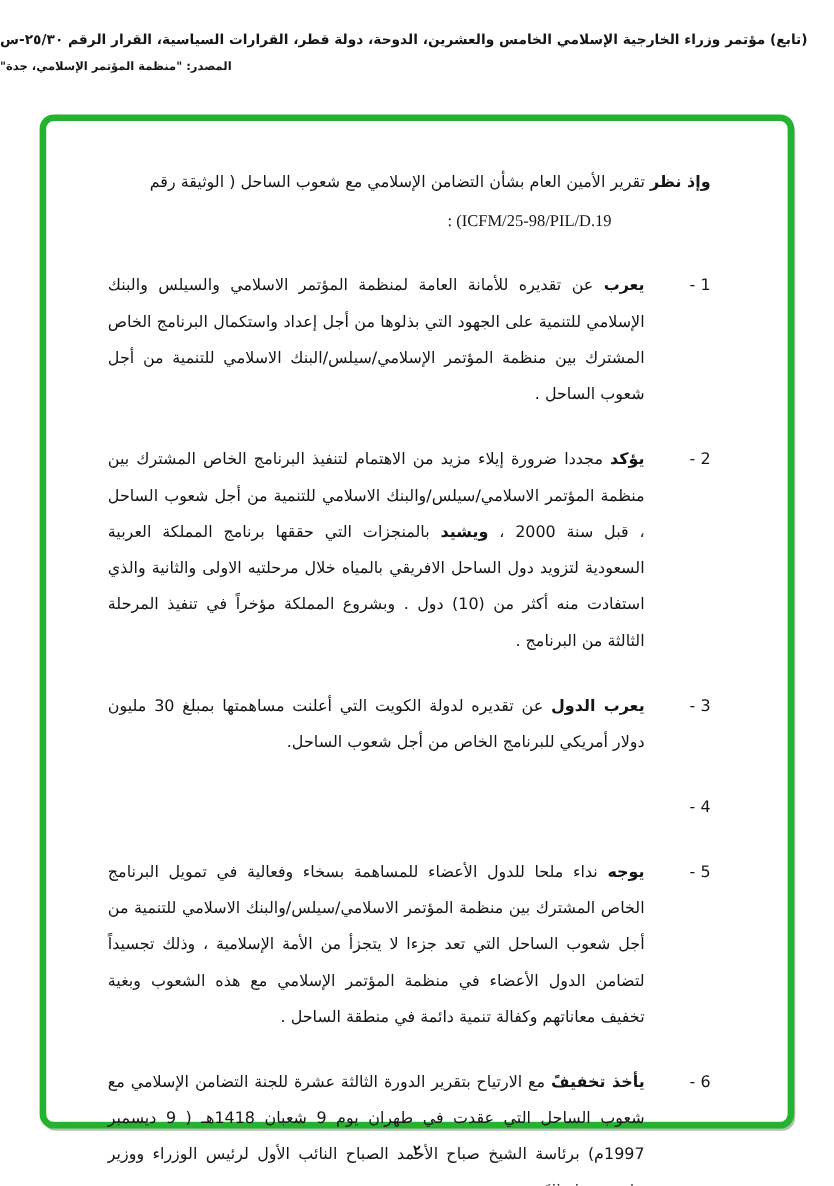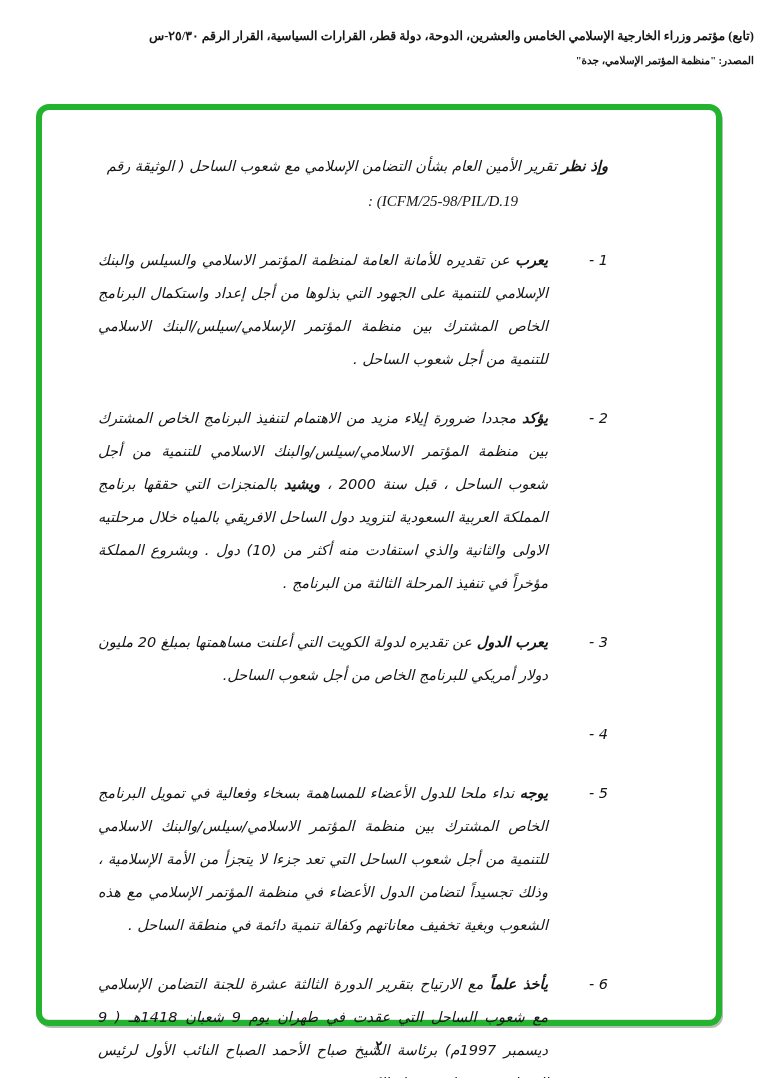--- a/index.html
+++ b/index.html
@@ -8,22 +8,22 @@
     position:relative;
     width:758px; height:1078px;
     background:#ffffff;
     color:#151515;
     font-family:"DejaVu Sans", sans-serif;
     overflow:hidden;
   }
 
   
   .hdr {
-    position:absolute; top:26px; left:0; right:4px;
-    direction:rtl; text-align:right;font-family:Liberation Serif, serif;
+    position:absolute; top:26px; left:0; right:16px;
+    direction:rtl; text-align:left;
   }
   .hdr-line1 {
     font-size:12.5px; font-weight:bold; letter-spacing:0;
     line-height:20px;
   }
   .hdr-line2 {
     margin-top:7px;
     font-size:10.5px; font-weight:bold;
     line-height:16px;
   }
@@ -34,26 +34,25 @@
     left:36px; top:104px;
     width:686px; height:922px;
     border:6px solid #23b32f;
     border-radius:13px;
     background:#ffffff;
     box-shadow: 2px 3px 0 -1px rgba(40,70,40,0.35),
                 inset 0 -14px 0 -13px rgba(0,0,0,0.10);
   }
   .doc-content {
     position:absolute; inset:0;
-    padding:40px 108px 20px 56px;
+    padding:40px 70px 20px 56px;
     direction:rtl;
     text-align:justify;
     font-size:14.5px;
     line-height:33px;
-    font-style:italic;
   }
 
   .lead { font-weight:bold; }
 
   .intro { margin-bottom:2px; }
 
   .ref-line {
     direction:ltr;
     text-align:right;
     padding-right:90px;
@@ -104,35 +103,35 @@
         <p class="item-body"><span class="lead">يعرب</span> <span>عن تقديره للأمانة العامة لمنظمة المؤتمر الاسلامي والسيلس والبنك الإسلامي للتنمية على الجهود التي بذلوها من أجل إعداد واستكمال البرنامج الخاص المشترك بين منظمة المؤتمر الإسلامي/سيلس/البنك الاسلامي للتنمية من أجل شعوب الساحل .</span></p>
       </div>
 
       <div class="item">
         <div class="item-marker">2 -</div>
         <p class="item-body"><span class="lead">يؤكد</span> <span>مجددا ضرورة إيلاء مزيد من الاهتمام لتنفيذ البرنامج الخاص المشترك بين منظمة المؤتمر الاسلامي/سيلس/والبنك الاسلامي للتنمية من أجل شعوب الساحل ، قبل سنة 2000 ،</span> <span class="lead">ويشيد</span> <span>بالمنجزات التي حققها برنامج المملكة العربية السعودية لتزويد دول الساحل الافريقي بالمياه خلال مرحلتيه الاولى والثانية والذي استفادت منه أكثر من (10) دول . وبشروع المملكة مؤخراً في تنفيذ المرحلة الثالثة من البرنامج .</span></p>
       </div>
 
       <div class="item">
         <div class="item-marker">3 -</div>
-        <p class="item-body"><span class="lead">يعرب الدول</span> <span>عن تقديره لدولة الكويت التي أعلنت مساهمتها بمبلغ 20 مليون دولار أمريكي للبرنامج الخاص من أجل شعوب الساحل.</span></p>
+        <p class="item-body"><span class="lead">يعرب الدول</span> <span>عن تقديره لدولة الكويت التي أعلنت مساهمتها بمبلغ 30 مليون دولار أمريكي للبرنامج الخاص من أجل شعوب الساحل.</span></p>
       </div>
 
       <div class="item">
         <div class="item-marker">4 -</div>
       </div>
 
       <div class="item">
         <div class="item-marker">5 -</div>
         <p class="item-body"><span class="lead">يوجه</span> <span>نداء ملحا للدول الأعضاء للمساهمة بسخاء وفعالية في تمويل البرنامج الخاص المشترك بين منظمة المؤتمر الاسلامي/سيلس/والبنك الاسلامي للتنمية من أجل شعوب الساحل التي تعد جزءا لا يتجزأ من الأمة الإسلامية ، وذلك تجسيداً لتضامن الدول الأعضاء في منظمة المؤتمر الإسلامي مع هذه الشعوب وبغية تخفيف معاناتهم وكفالة تنمية دائمة في منطقة الساحل .</span></p>
       </div>
 
       <div class="item">
         <div class="item-marker">6 -</div>
-        <p class="item-body"><span class="lead">يأخذ علماً</span> <span>مع الارتياح بتقرير الدورة الثالثة عشرة للجنة التضامن الإسلامي مع شعوب الساحل التي عقدت في طهران يوم 9 شعبان 1418هـ ( 9 ديسمبر 1997م) برئاسة الشيخ صباح الأحمد الصباح النائب الأول لرئيس الوزراء ووزير خارجية دولة الكويت.</span></p>
+        <p class="item-body"><span class="lead">يأخذ تخفيفً</span> <span>مع الارتياح بتقرير الدورة الثالثة عشرة للجنة التضامن الإسلامي مع شعوب الساحل التي عقدت في طهران يوم 9 شعبان 1418هـ ( 9 ديسمبر 1997م) برئاسة الشيخ صباح الأحمد الصباح النائب الأول لرئيس الوزراء ووزير خارجية دولة الكويت.</span></p>
       </div>
 
     </div>
   </div>
 
   <div class="page-num">٢</div>
 
 </div>
 
 </body></html>

